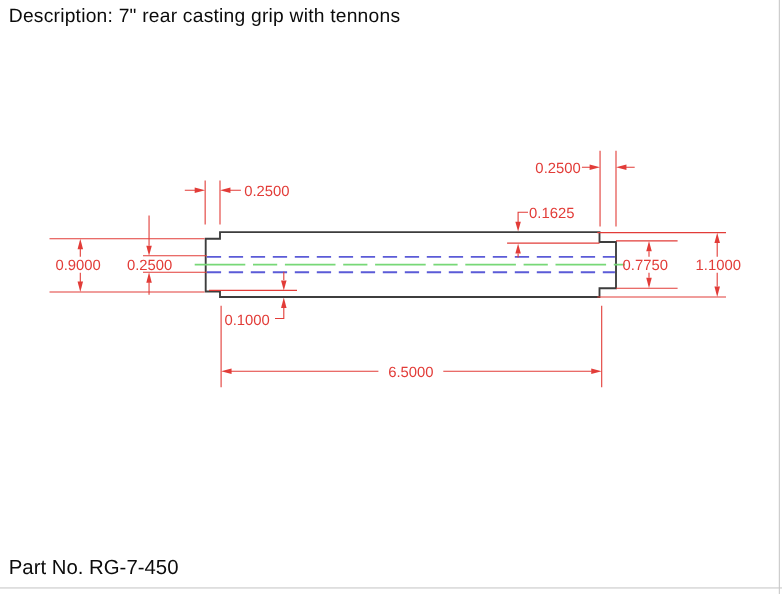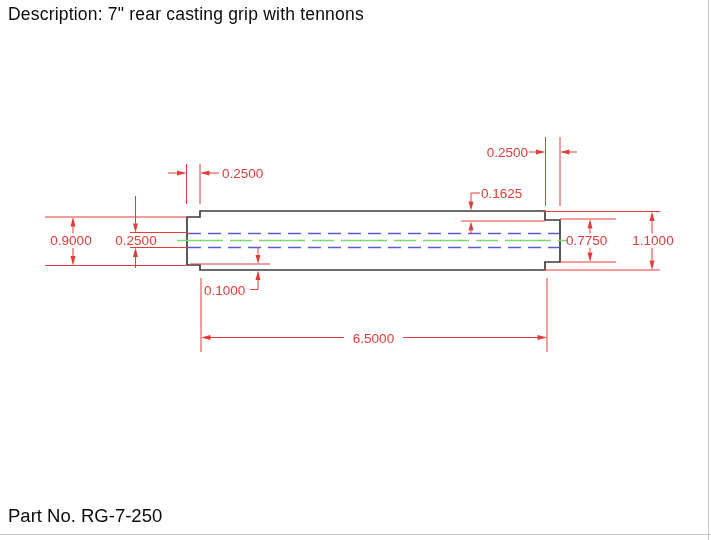--- a/index.html
+++ b/index.html
@@ -107,17 +107,17 @@
       <text x="481" y="198">0.1625</text>
       <text x="71" y="245" text-anchor="middle">0.9000</text>
       <text x="136" y="245" text-anchor="middle">0.2500</text>
       <text x="566" y="245">0.7750</text>
       <text x="653" y="245" text-anchor="middle">1.1000</text>
       <text x="204" y="295">0.1000</text>
       <text x="373.5" y="343" text-anchor="middle">6.5000</text>
     </g>
   </svg>
 
-  <div class="partno">Part No. RG-7-250</div>
+  <div class="partno">Part No. RG-7-450</div>
 
   <div class="border-right"></div>
   <div class="border-bottom"></div>
 </div>
 
 </body></html>

